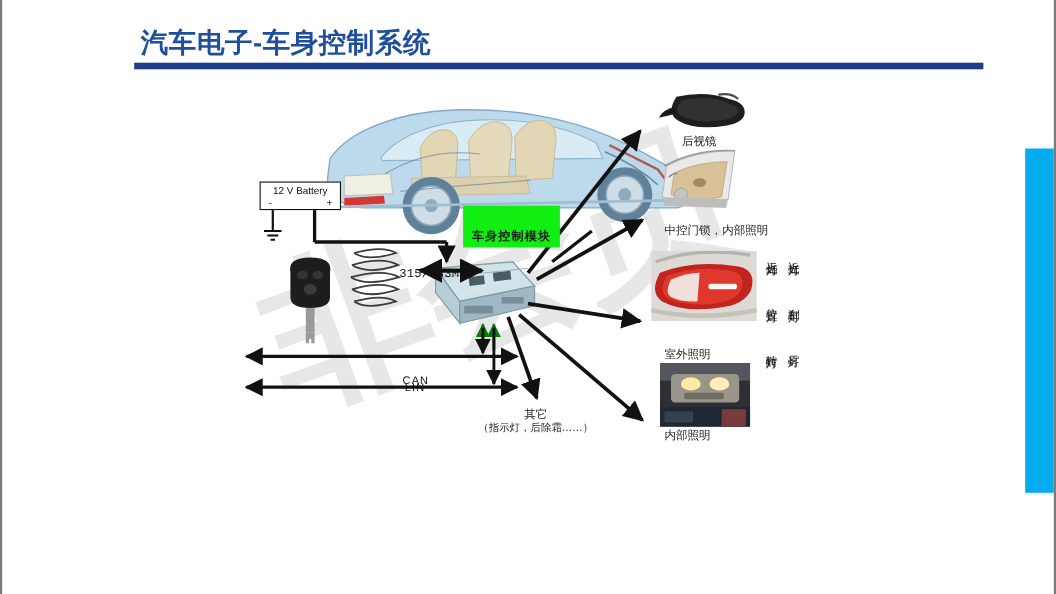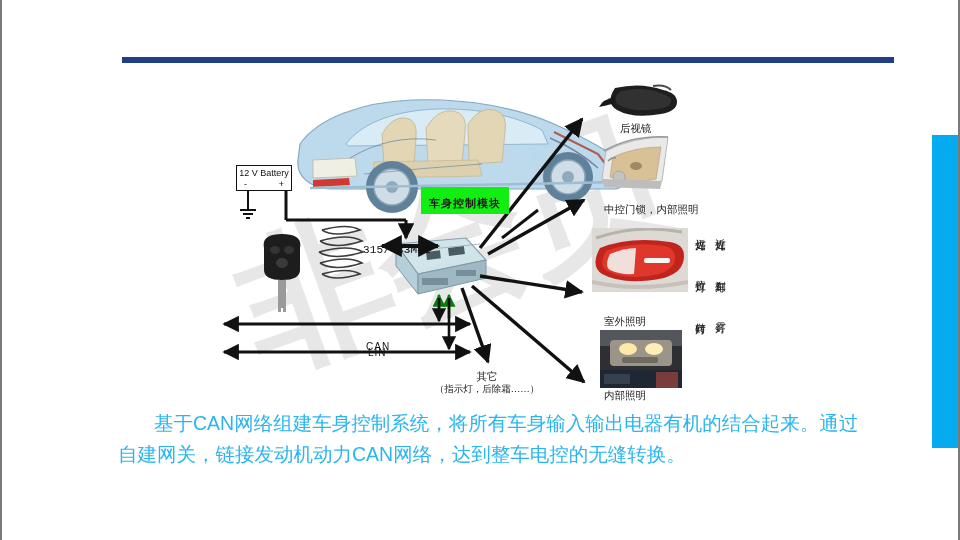--- a/index.html
+++ b/index.html
@@ -131,21 +131,21 @@
   .vl-b { left: 714px; top: 230px; }  
   .vl-c { left: 694px; top: 272px; }  
   .vl-d { left: 714px; top: 272px; }  
   .vl-e { left: 694px; top: 314px; }  
   .vl-f { left: 714px; top: 314px; }  
 
   
   .battery {
     position: absolute;
     left: 236px; top: 165px;
-    width: 56px; height: 26px;
+    width: 74px; height: 26px;
     border: 1.4px solid #111;
     background: #fff;
     font-size: 9px;
     color: #111;
     text-align: center;
     line-height: 13px;
     padding-top: 1px;
     font-family: "Liberation Sans", sans-serif;
   }
   .battery .pm {
@@ -154,21 +154,21 @@
   }
 
   
   .bcm {
     position: absolute;
     left: 421px; top: 187px;
     background: #11EE11;
     color: #1a1a1a;
     font-size: 11px;
     font-weight: bold;
-    padding: 9px 8px 3px 8px;
+    padding: 20px 8px 3px 8px;
     white-space: nowrap;
     letter-spacing: 1px;
     font-family: Liberation Mono, monospace;
   }
 
   
   .rf {
     position: absolute;
     left: 363px; top: 228px;
     font-size: 11px;
@@ -193,20 +193,21 @@
   .keyfob { position: absolute; left: 258px; top: 230px; width: 48px; height: 90px; }
 </style>
 </head>
 <body>
 
 <div id="slide">
 
   <div class="left-rule"></div>
   <div class="right-rule"></div>
 
+  <div class="title">汽车电子-车身控制系统</div>
   <div class="title-underline"></div>
 
   <div class="accent-block"></div>
 
   <div class="watermark">非会员</div>
 
   <div class="diagram">
     <svg width="700" height="345" viewBox="0 0 700 345" xmlns="http://www.w3.org/2000/svg">
       <defs>
         <marker id="ah" viewBox="0 0 10 10" refX="9" refY="5" markerWidth="5.5" markerHeight="5.5" orient="auto-start-reverse">
@@ -390,18 +391,14 @@
   <div class="lab lab-other">其它</div>
   <div class="lab lab-other2">（指示灯，后除霜……）</div>
 
   <div class="vlab vl-a">远光灯</div>
   <div class="vlab vl-b">近光灯</div>
   <div class="vlab vl-c">位置灯</div>
   <div class="vlab vl-d">刹车灯</div>
   <div class="vlab vl-e">转向灯</div>
   <div class="vlab vl-f">雾灯</div>
 
-  <div class="caption">
-    <span class="ln1">基于CAN网络组建车身控制系统，将所有车身输入输出电器有机的结合起来。通过</span>
-    <span class="ln2">自建网关，链接发动机动力CAN网络，达到整车电控的无缝转换。</span>
-  </div>
 
 </div>
 
 </body></html>

